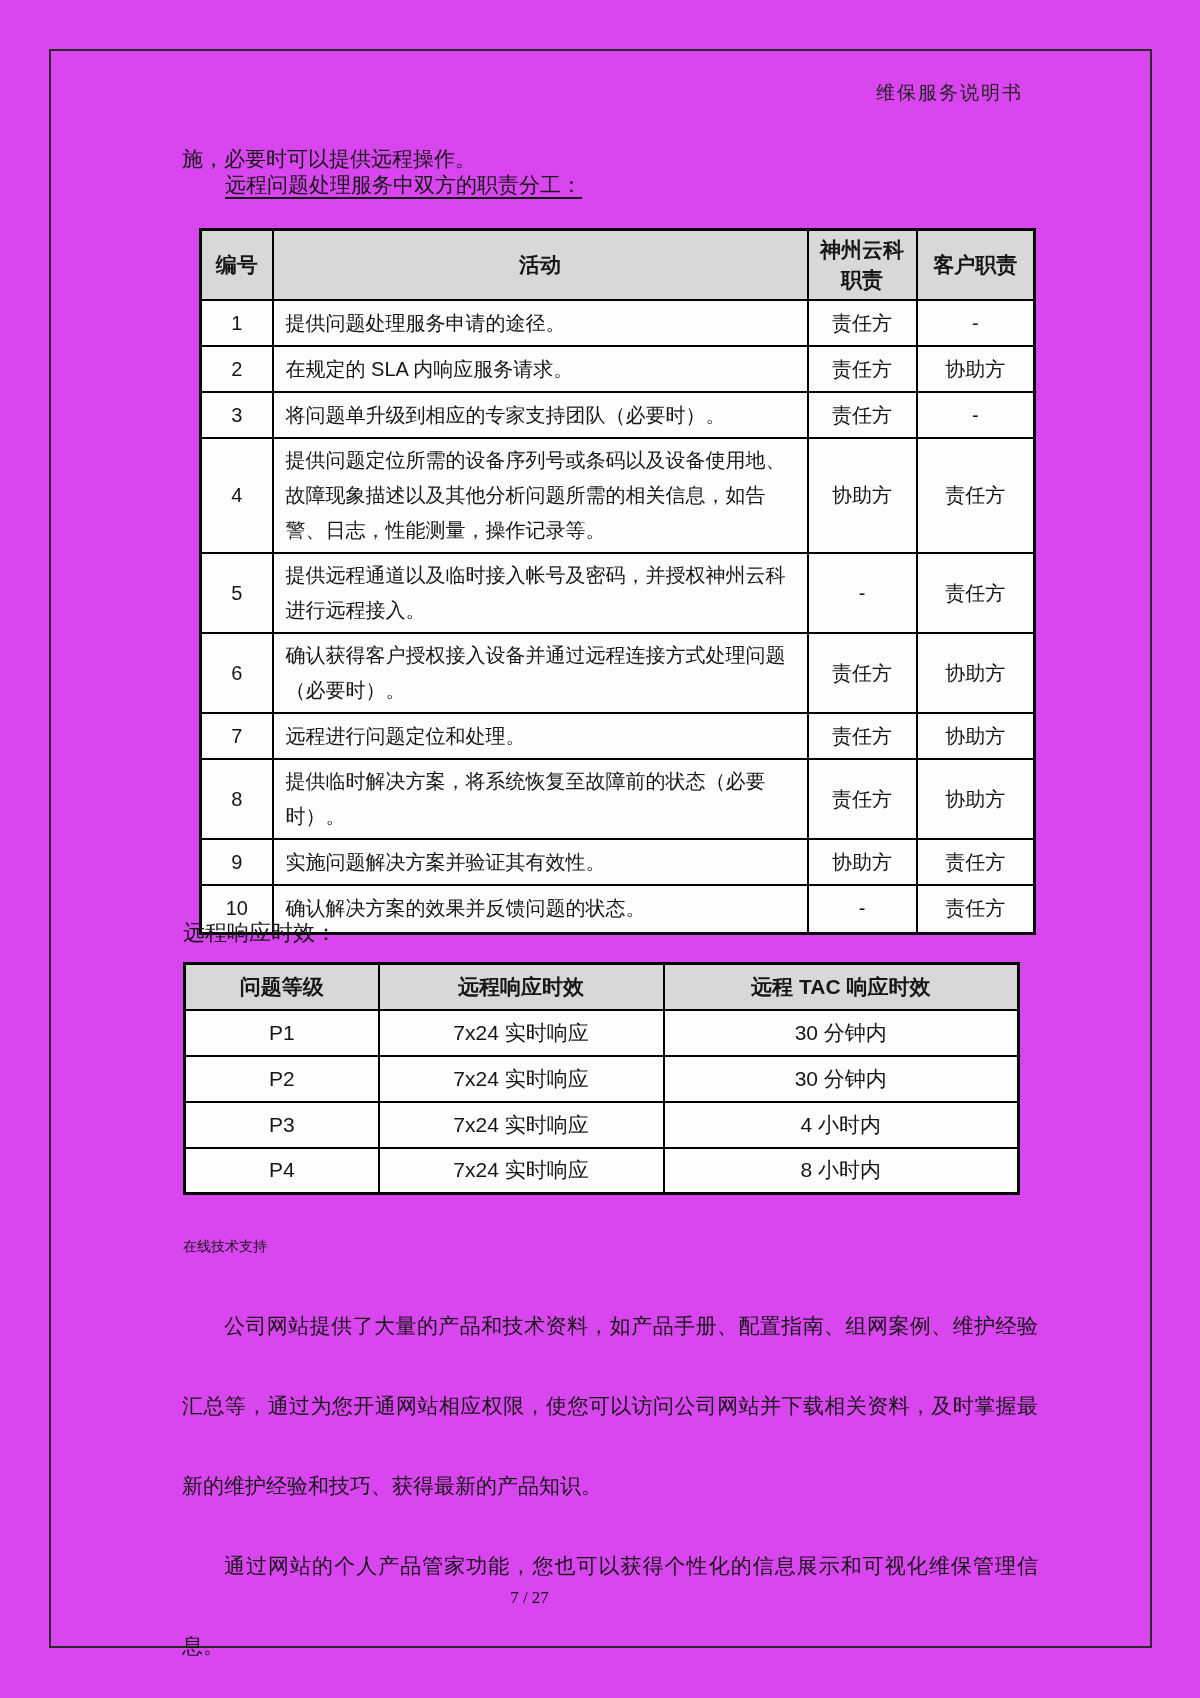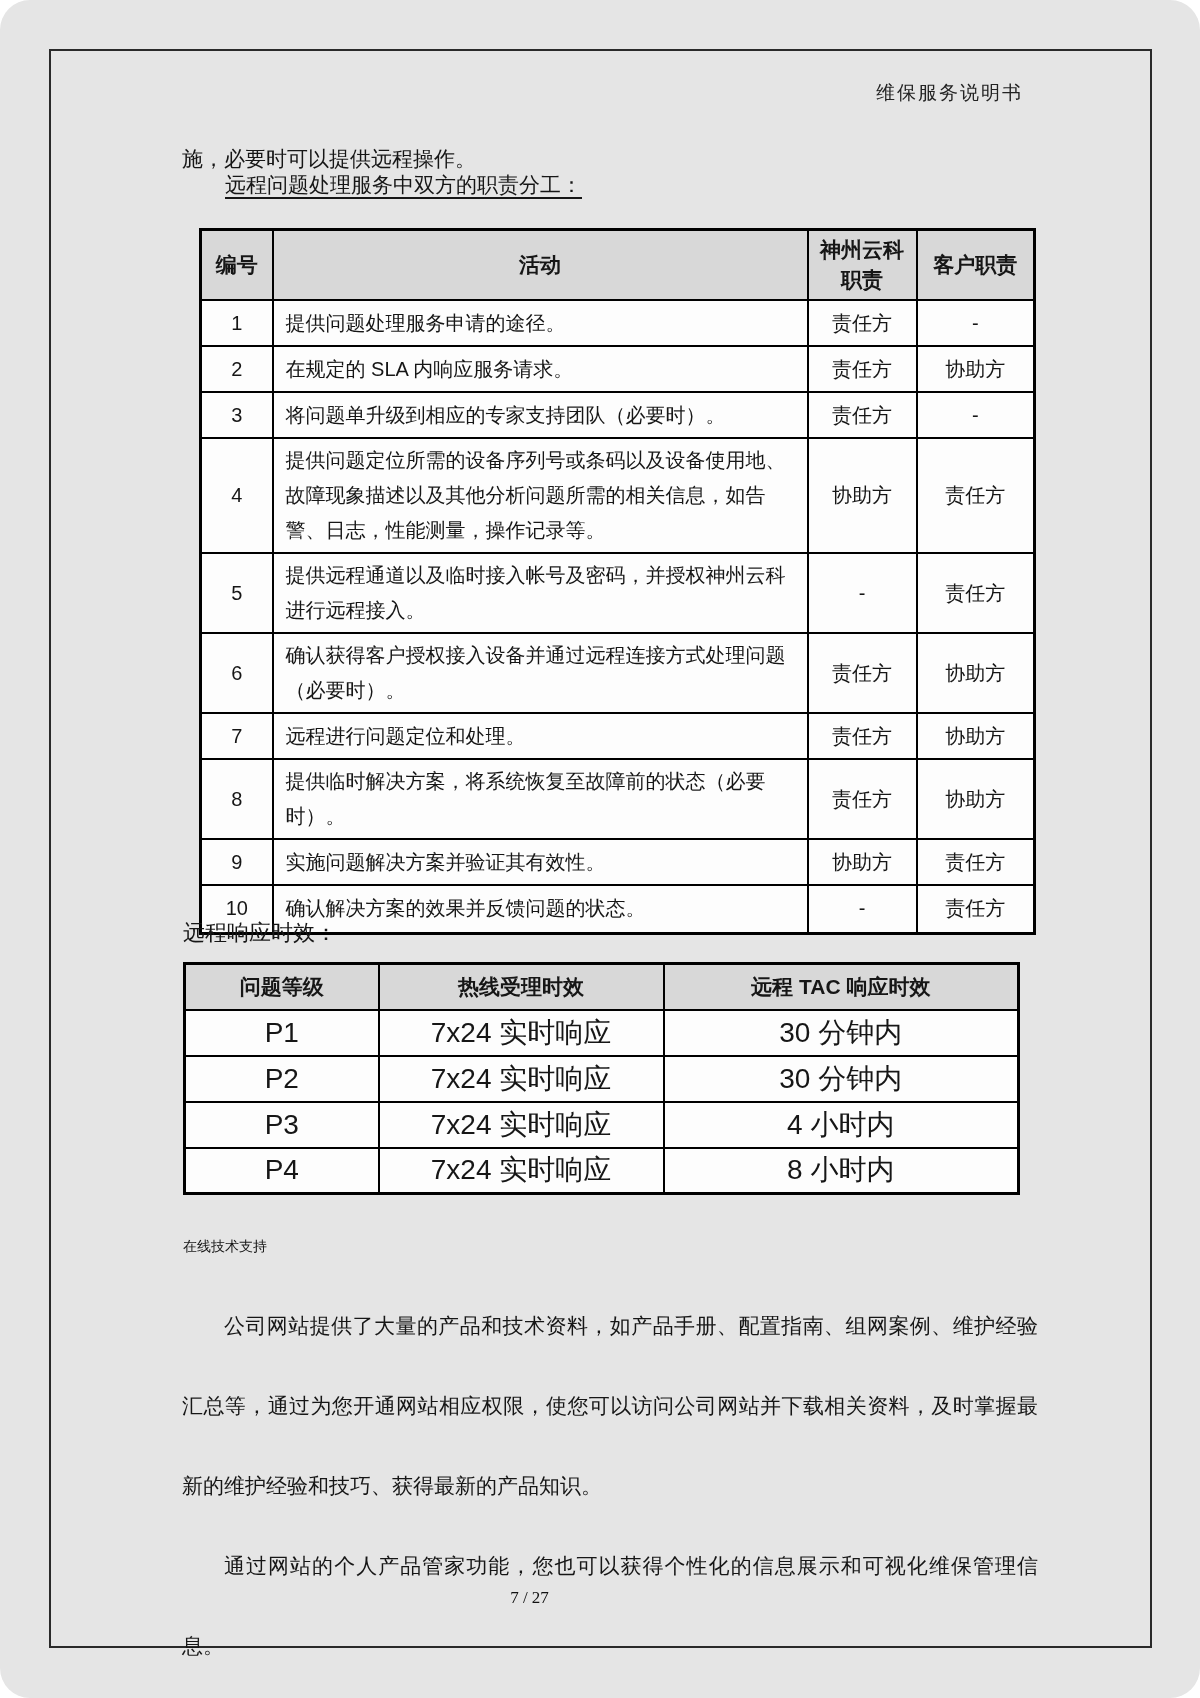--- a/index.html
+++ b/index.html
@@ -1,24 +1,23 @@
 <!DOCTYPE html>
 <html><head>
 <meta charset="utf-8">
 <style>
   html, body { margin: 0; padding: 0; background: #ffffff; }
   .page {
     position: relative;
     width: 1200px;
     height: 1698px;
-    background: #e5e5e5;
+    background: #d946ef;
     font-family: "Liberation Sans", "DejaVu Sans", sans-serif;
     color: #161616;
     overflow: hidden;
-    border-radius: 30px;
   }
   .page-border {
     position: absolute;
     left: 49px; top: 49px;
     width: 1099px; height: 1595px;
     border: 2px solid #2a2a2a;
   }
   .doc-header {
     position: absolute;
     left: 182px; top: 80px;
@@ -89,21 +88,21 @@
   #sla-table { left: 183px; top: 962px; width: 834px; }
   #sla-table th {
     background: #d8d8d8;
     font-size: 21px;
     font-weight: bold;
     text-align: center;
     vertical-align: middle;
     padding: 2px;
   }
   #sla-table td {
-    font-size: 28px;
+    font-size: 21px;
     text-align: center;
     vertical-align: middle;
     padding: 2px;
   }
   #sla-table thead tr { height: 46px; }
   #sla-table tbody tr { height: 46px; }
   .section-title-online {
     position: absolute;
     left: 183px; top: 1238px;
     font-size: 14px;
@@ -225,21 +224,21 @@
 
   <table class="doc-table" id="sla-table">
     <colgroup>
       <col style="width:194px">
         <col style="width:285px">
         <col style="width:355px">
     </colgroup>
     <thead>
       <tr>
         <th>问题等级</th>
-        <th>热线受理时效</th>
+        <th>远程响应时效</th>
         <th>远程 TAC 响应时效</th>
       </tr>
     </thead>
     <tbody>
       <tr>
         <td>P1</td>
         <td>7x24 实时响应</td>
         <td>30 分钟内</td>
       </tr>
       <tr>

